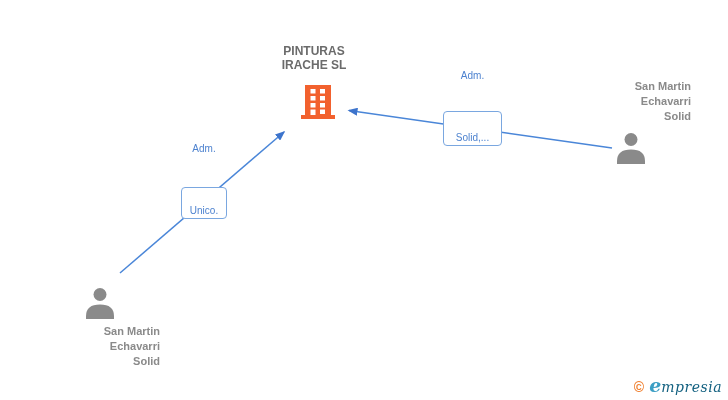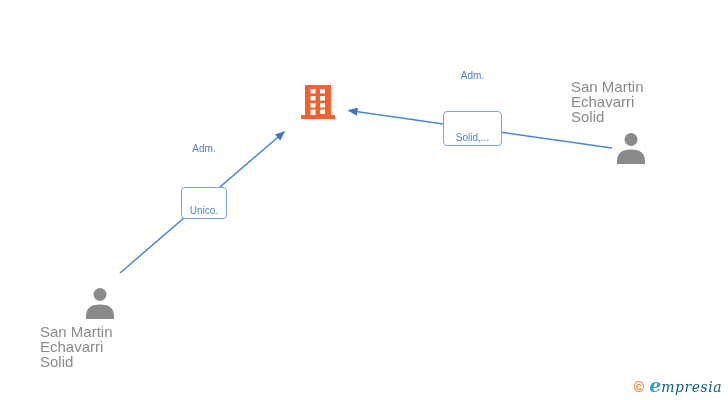--- a/index.html
+++ b/index.html
@@ -18,24 +18,25 @@
     width: 728px; height: 400px;
     z-index: 1;
   }
   .node-icon {
     position: absolute;
     z-index: 2;
   }
   .node-label {
     position: absolute;
     z-index: 2;
-    text-align: left;
+    text-align: right;
     color: #8a8a8a;
-    font-size: 15px;
+    font-size: 11px;
     line-height: 15px;
+    font-weight: bold;
   }
   .company-title {
     position: absolute;
     z-index: 2;
     text-align: center;
     color: #6b6b6b;
     font-size: 12px;
     font-weight: bold;
     line-height: 14px;
   }
@@ -101,20 +102,22 @@
     <defs>
       <marker id="arrowhead" viewBox="0 0 10 8" refX="8.5" refY="4" markerWidth="10" markerHeight="8" orient="auto" markerUnits="userSpaceOnUse">
         <path d="M0,0 L10,4 L0,8 Z" fill="#3d74cc"></path>
       </marker>
     </defs>
     <line x1="120" y1="273" x2="284" y2="132" stroke="#4a86d8" stroke-width="1.5" marker-end="url(#arrowhead)"></line>
     <line x1="612" y1="148" x2="349" y2="110.5" stroke="#4a86d8" stroke-width="1.5" marker-end="url(#arrowhead)"></line>
   </svg>
 
   <div id="company-name" class="company-title">
+    <div>PINTURAS</div>
+    <div>IRACHE SL</div>
   </div>
   <svg id="building-icon" class="node-icon" width="36" height="35" viewBox="0 0 36 35" xmlns="http://www.w3.org/2000/svg">
     <rect x="1" y="30" width="34" height="4" fill="#f2612e"></rect>
     <rect x="5" y="0" width="26" height="30" fill="#f2612e"></rect>
     <rect x="10.5" y="4" width="5" height="4.5" fill="#ffffff"></rect>
     <rect x="20" y="4" width="5" height="4.5" fill="#ffffff"></rect>
     <rect x="10.5" y="11" width="5" height="4.5" fill="#ffffff"></rect>
     <rect x="20" y="11" width="5" height="4.5" fill="#ffffff"></rect>
     <rect x="10.5" y="18" width="5" height="4.5" fill="#ffffff"></rect>
     <rect x="20" y="18" width="5" height="4.5" fill="#ffffff"></rect>

